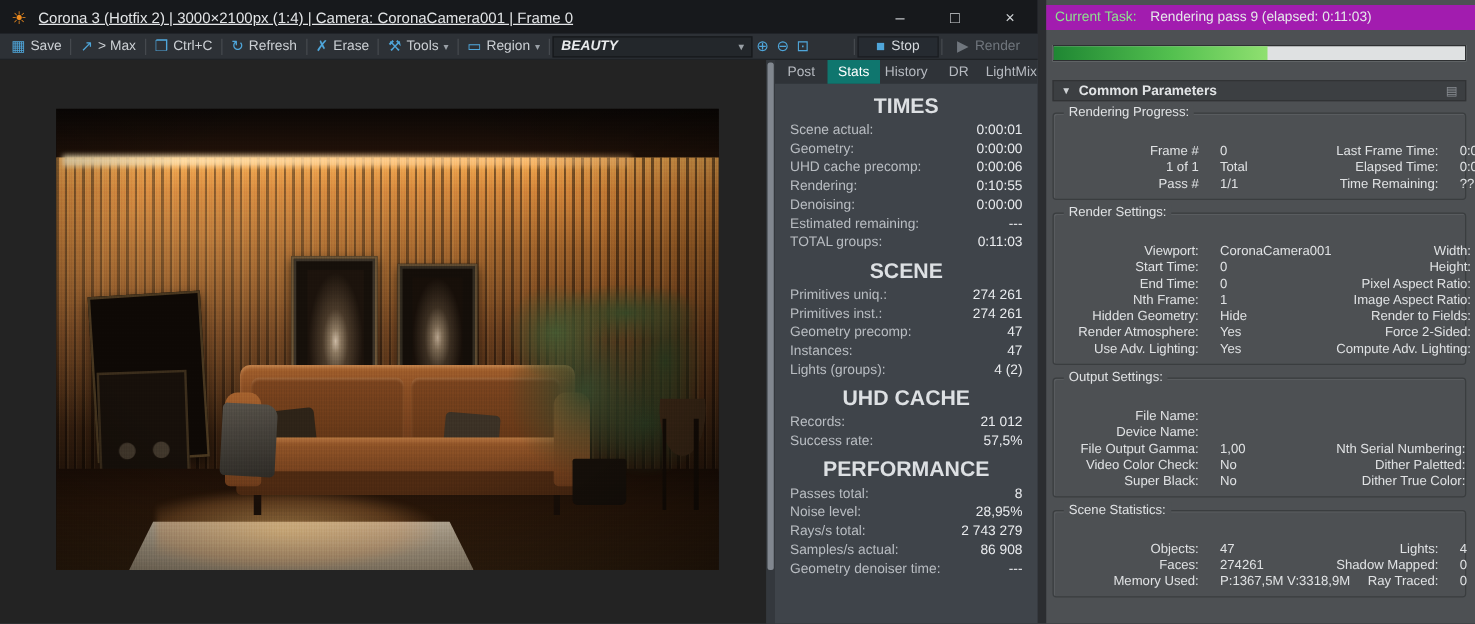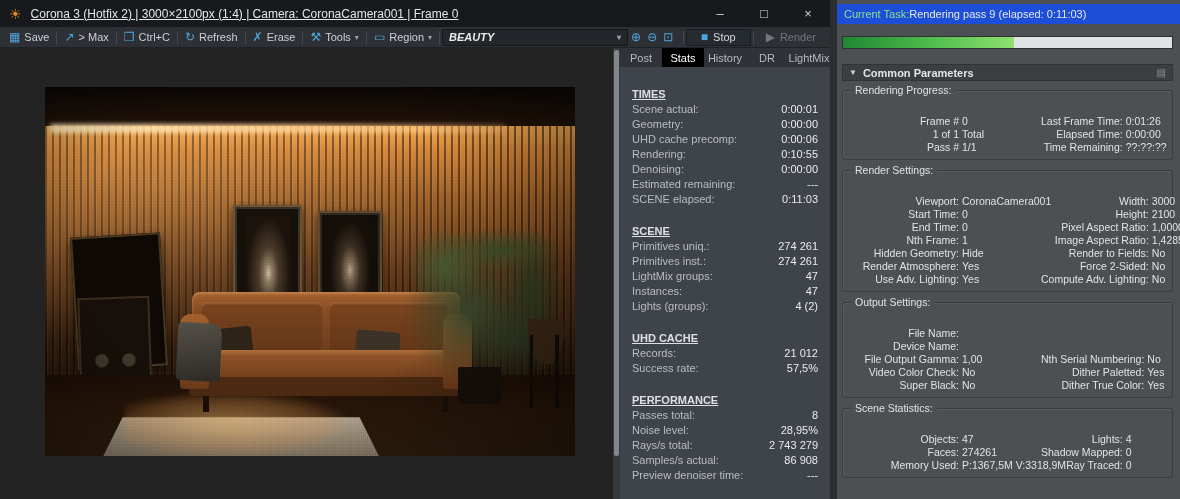--- a/index.html
+++ b/index.html
@@ -13,21 +13,21 @@
   .title-text { color:#e4e6e8; font-size:12px; flex:1; white-space:nowrap; overflow:hidden;text-decoration:underline; }
   .win-controls { display:flex; height:100%; }
   .win-btn { width:44px; display:flex; align-items:center; justify-content:center; color:#cfd2d5; font-size:13px; }
 
   .toolbar { height:21px; background:#2d3136; border-bottom:1px solid #1f2225; display:flex; align-items:center; padding:0 4px; flex:0 0 auto; }
   .tb-group { display:flex; align-items:center; }
   .tb-btn { display:flex; align-items:center; gap:4px; color:#ccd0d4; font-size:11px; padding:1px 5px; white-space:nowrap; }
   .tb-ico { color:#4fa6da; font-size:12px; line-height:1; }
   .tb-dd { color:#9aa0a6; font-size:8px; }
   .tb-sep { width:1px; height:13px; background:#45494e; margin:0 2px; }
-  .combo { display:flex; align-items:center; justify-content:space-between; background:#23272b; border:1px solid #16181b; color:#e8eaec; font-style:italic; font-weight:bold; font-size:11px; padding:4px 6px; width:186px; height:17px; }
+  .combo { display:flex; align-items:center; justify-content:space-between; background:#23272b; border:1px solid #16181b; color:#e8eaec; font-style:italic; font-weight:bold; font-size:11px; padding:4px 6px; width:160px; height:17px; }
   .combo-arrow { color:#9aa0a6; font-size:8px; font-style:normal; }
   .zoom-btn { padding:1px 3px; }
   .tb-spacer { flex:1; }
   .stop-btn { display:flex; align-items:center; gap:5px; background:#262b31; border:1px solid #1a1d21; color:#d6dade; font-size:11px; padding:1px 14px; height:17px; }
   .render-btn { display:flex; align-items:center; gap:5px; color:#70767d; font-size:11px; padding:1px 10px; }
   .render-btn .tb-ico { color:#70767d; }
 
   .vfb-body { flex:1; display:flex; min-height:0; }
   .image-area { width:613px; position:relative; background:#232323; flex:0 0 auto; }
   .vscroll { width:7px; background:#34383d; position:relative; flex:0 0 auto; }
@@ -90,44 +90,44 @@
   .scene-side-table { left:87%; top:63%; width:15%; height:24%;
     background:radial-gradient(ellipse at 50% 10%, #3a2716 0 32%, transparent 33%); }
   .scene-side-table::before { content:""; position:absolute; left:30%; top:18%; width:4%; height:82%; background:#140c06; }
   .scene-side-table::after { content:""; position:absolute; left:62%; top:18%; width:4%; height:82%; background:#140c06; }
   .scene-vignette { inset:0; background:radial-gradient(ellipse at 45% 42%, transparent 50%, rgba(0,0,0,0.5) 100%); }
   .scene-grain { inset:0; mix-blend-mode:overlay;
     background-image:repeating-linear-gradient(0deg, rgba(255,255,255,0.03) 0 1px, transparent 1px 3px),
                      repeating-linear-gradient(90deg, rgba(0,0,0,0.06) 0 1px, transparent 1px 2px); }
 
   
-  .stats-panel { flex:1; background:#3f444a; display:flex; flex-direction:column; min-width:0; }
+  .stats-panel { flex:1; background:#3f444a; display:flex; flex-direction:column; min-width:0;text-align:center; }
   .tabbar { height:19px; display:flex; background:#2f3338; flex:0 0 auto; }
   .tab { flex:1; display:flex; align-items:center; justify-content:center; font-size:11px; color:#b6bac0; }
-  .tab.active { background:#000000; color:#ffffff; }
+  .tab.active { background:#0f766e; color:#ffffff; }
   .stats-content { padding:3px 12px 0 12px; overflow:hidden; }
-  .stats-section-title { color:#dde0e3; font-weight:bold; font-size:11px; margin:18px 0 2px;text-decoration:underline; }
+  .stats-section-title { color:#dde0e3; font-weight:bold; font-size:17px; margin:5px 0 2px; }
   .stats-row { display:flex; justify-content:space-between; font-size:11px; line-height:15px; }
   .stats-label { color:#b9bdc2; }
   .stats-value { color:#e9ebee; }
 
   
   .max-panel { position:absolute; left:837px; top:0; width:343px; height:499px; background:#4d5053; }
-  .task-strip { position:absolute; left:0; top:4px; width:343px; height:20px; background:#1d4ed8; display:flex; align-items:center; gap:0; padding:0 7px; }
+  .task-strip { position:absolute; left:0; top:4px; width:343px; height:20px; background:#a21caf; display:flex; align-items:center; gap:11px; padding:0 7px; }
   .task-label { color:#8fe08f; font-size:11px; white-space:nowrap; }
   .task-value { color:#e6e8ea; font-size:11px; white-space:nowrap; }
   .progress-track { position:absolute; left:5px; top:36px; width:331px; height:13px; background:#dfe1e2; border:1px solid #2e3032; }
   .progress-fill { height:100%; background:linear-gradient(90deg,#1f8733,#53c04f 55%,#8fe070); }
   .rollout { position:absolute; left:5px; top:64px; width:331px; height:17px; background:#3c3f42; border:1px solid #313335; display:flex; align-items:center; gap:6px; padding:0 6px; color:#e2e4e6; font-size:11px; font-weight:bold; }
   .rollout-arrow { font-size:8px; color:#cfd2d5; font-weight:normal; }
   .rollout-grip { margin-left:auto; color:#8a8e93; font-size:10px; font-weight:normal; }
   .groups { position:absolute; left:5px; top:90px; width:331px; }
   .group { position:relative; border:1px solid #3a3d3f; box-shadow:inset 1px 1px 0 rgba(255,255,255,0.07); border-radius:3px; margin-bottom:10px; padding:24px 6px 5px 6px; }
   .group-title { position:absolute; top:-7px; left:8px; background:#4d5053; padding:0 4px; font-size:10.5px; color:#e0e2e4; white-space:nowrap; }
-  .grow { display:grid; grid-template-columns:110px 76px 1fr 56px; column-gap:3px; font-size:10.5px; line-height:13px; color:#e0e2e4; }
+  .grow { display:grid; grid-template-columns:110px 76px 1fr 56px; column-gap:17px; font-size:10.5px; line-height:13px; color:#e0e2e4; }
   .gl { text-align:right; white-space:nowrap; overflow:visible; }
   .gv { text-align:left; white-space:nowrap; overflow:visible; }
 </style>
 </head>
 <body>
 
 <div class="app">
 
   <div class="vfb">
     <div class="titlebar">
@@ -275,34 +275,34 @@
             </div>
             <div class="stats-row">
               <span class="stats-label">Denoising:</span>
               <span class="stats-value">0:00:00</span>
             </div>
             <div class="stats-row">
               <span class="stats-label">Estimated remaining:</span>
               <span class="stats-value">---</span>
             </div>
             <div class="stats-row">
-              <span class="stats-label">SCENE elapsed:</span>
+              <span class="stats-label">TOTAL groups:</span>
               <span class="stats-value">0:11:03</span>
             </div>
             <div class="stats-section-title">SCENE</div>
             <div class="stats-row">
               <span class="stats-label">Primitives uniq.:</span>
               <span class="stats-value">274 261</span>
             </div>
             <div class="stats-row">
               <span class="stats-label">Primitives inst.:</span>
               <span class="stats-value">274 261</span>
             </div>
             <div class="stats-row">
-              <span class="stats-label">LightMix groups:</span>
+              <span class="stats-label">Geometry precomp:</span>
               <span class="stats-value">47</span>
             </div>
             <div class="stats-row">
               <span class="stats-label">Instances:</span>
               <span class="stats-value">47</span>
             </div>
             <div class="stats-row">
               <span class="stats-label">Lights (groups):</span>
               <span class="stats-value">4 (2)</span>
             </div>
@@ -326,21 +326,21 @@
             </div>
             <div class="stats-row">
               <span class="stats-label">Rays/s total:</span>
               <span class="stats-value">2 743 279</span>
             </div>
             <div class="stats-row">
               <span class="stats-label">Samples/s actual:</span>
               <span class="stats-value">86 908</span>
             </div>
             <div class="stats-row">
-              <span class="stats-label">Preview denoiser time:</span>
+              <span class="stats-label">Geometry denoiser time:</span>
               <span class="stats-value">---</span>
             </div>
           </div>
       </div>
     </div>
   </div>
 
   <div class="max-panel">
     <div class="task-strip">
       <span class="task-label">Current Task:</span>

